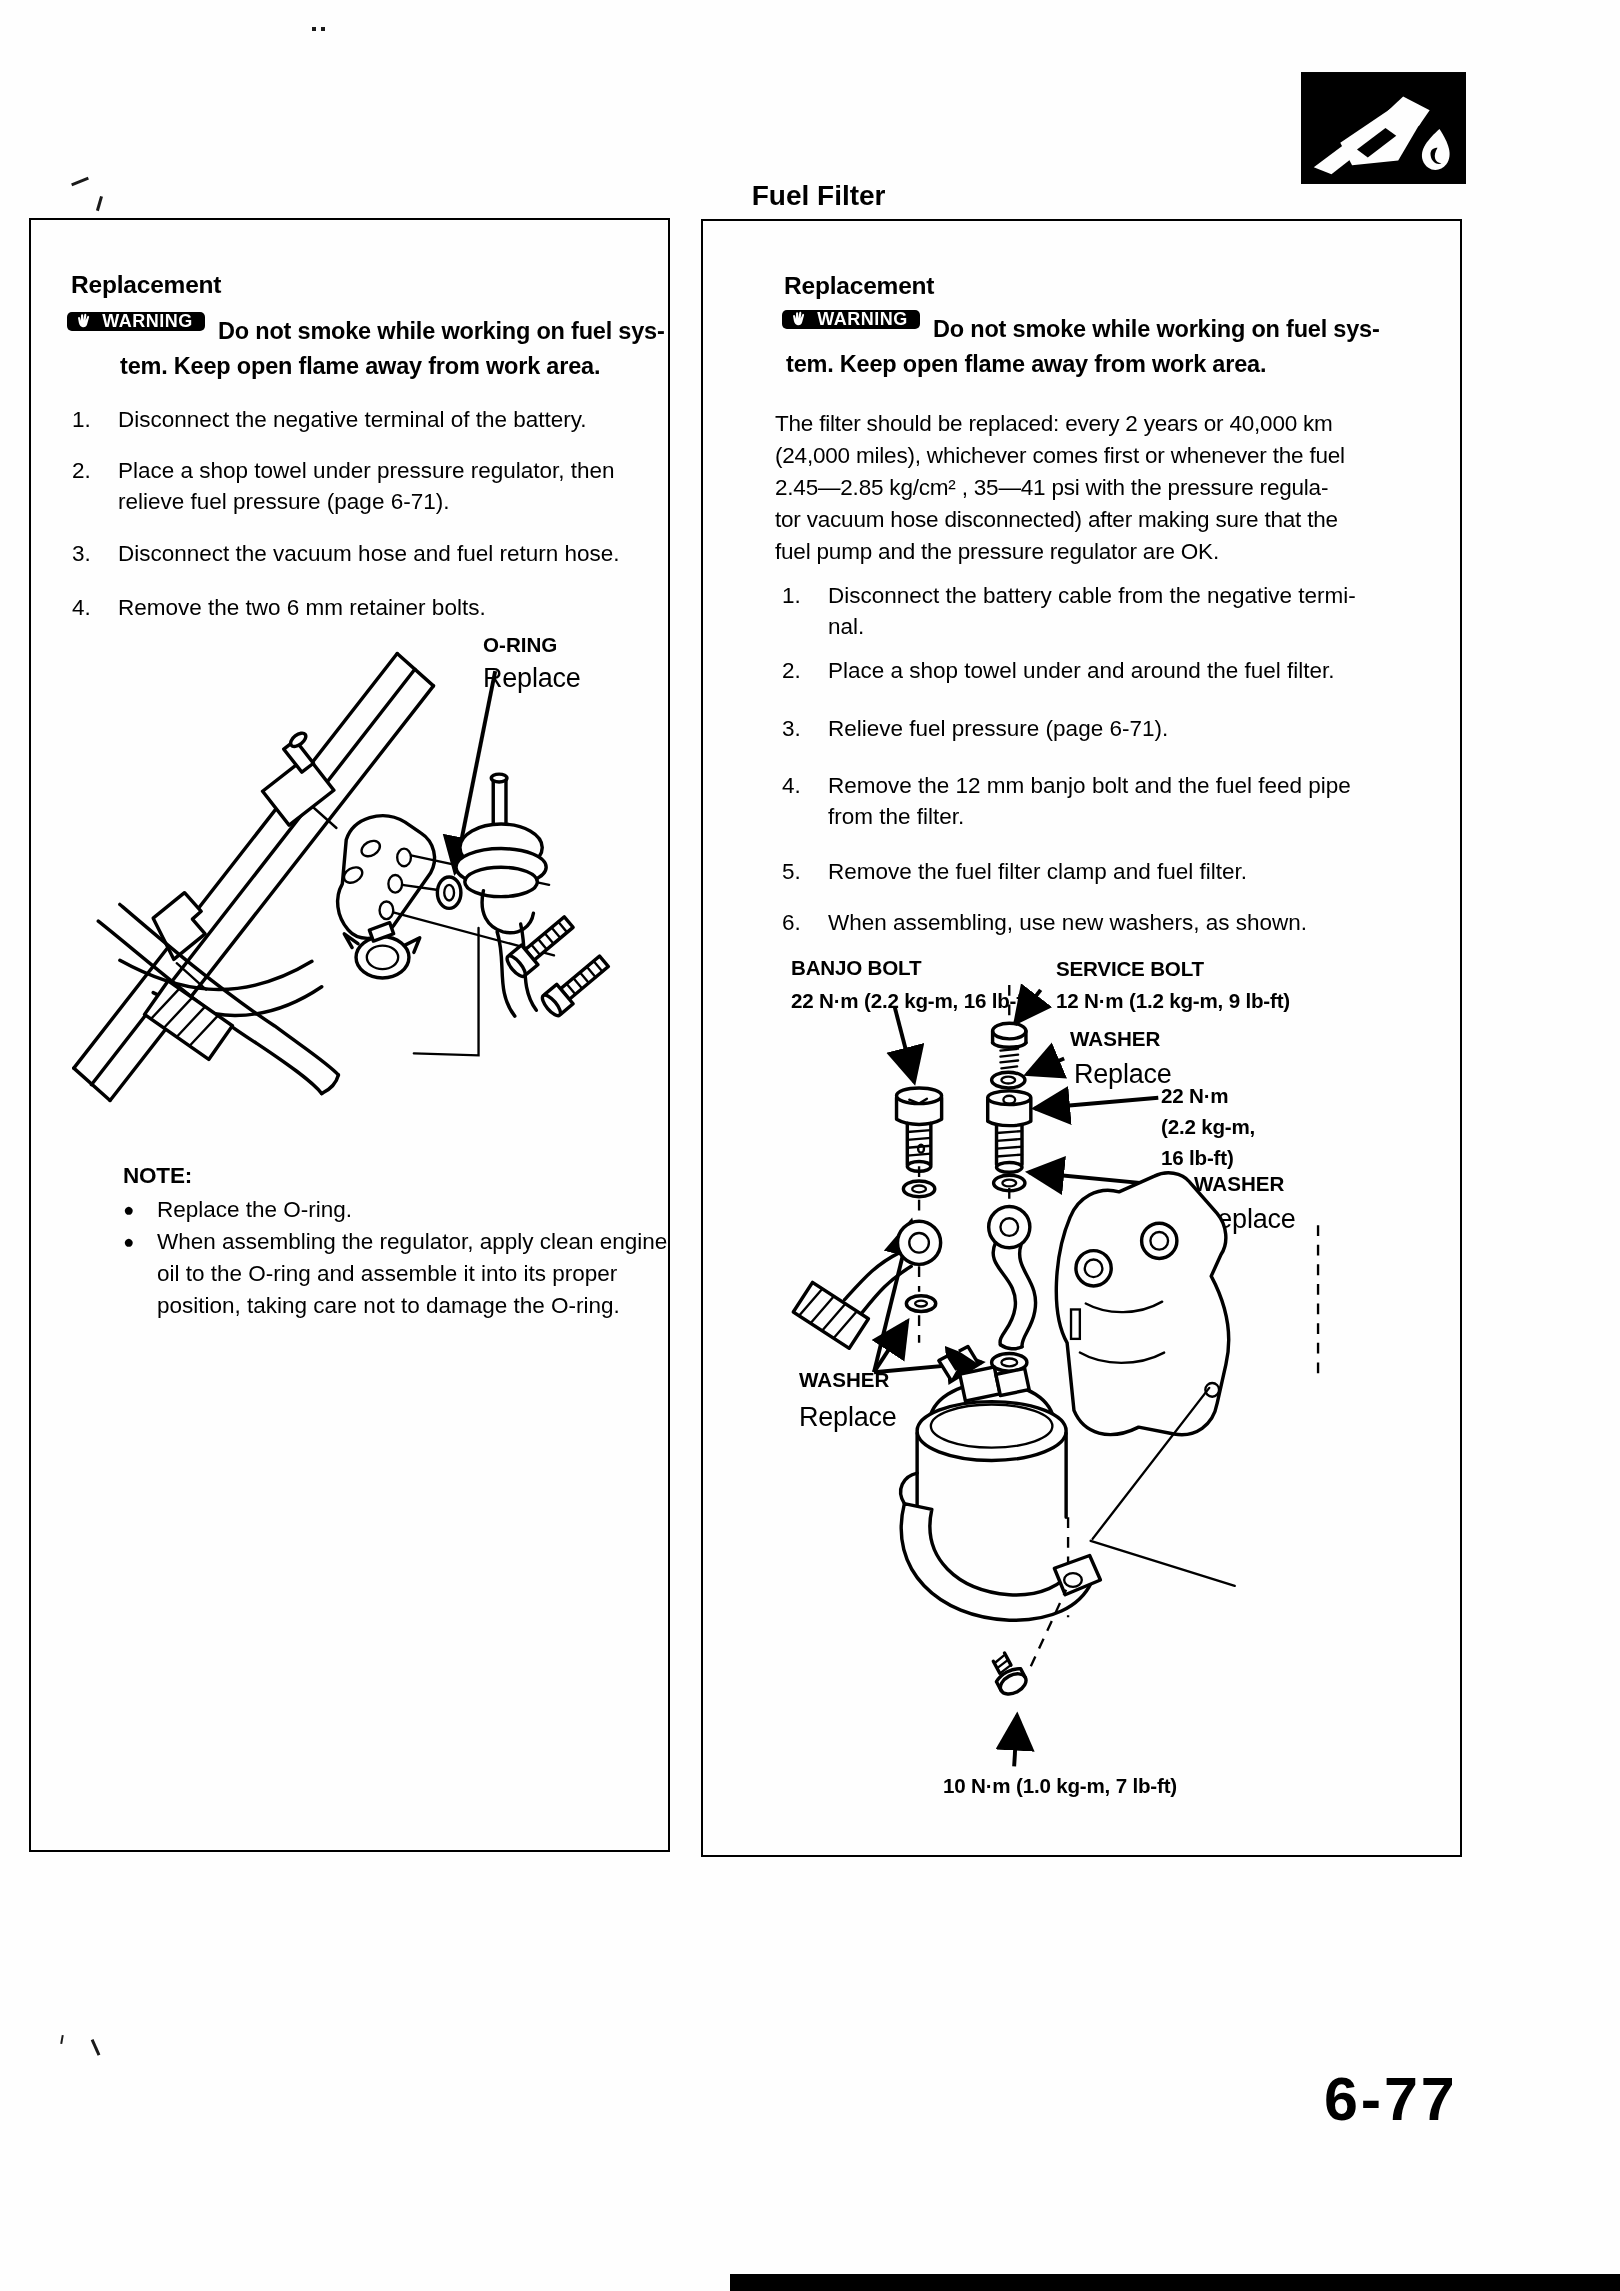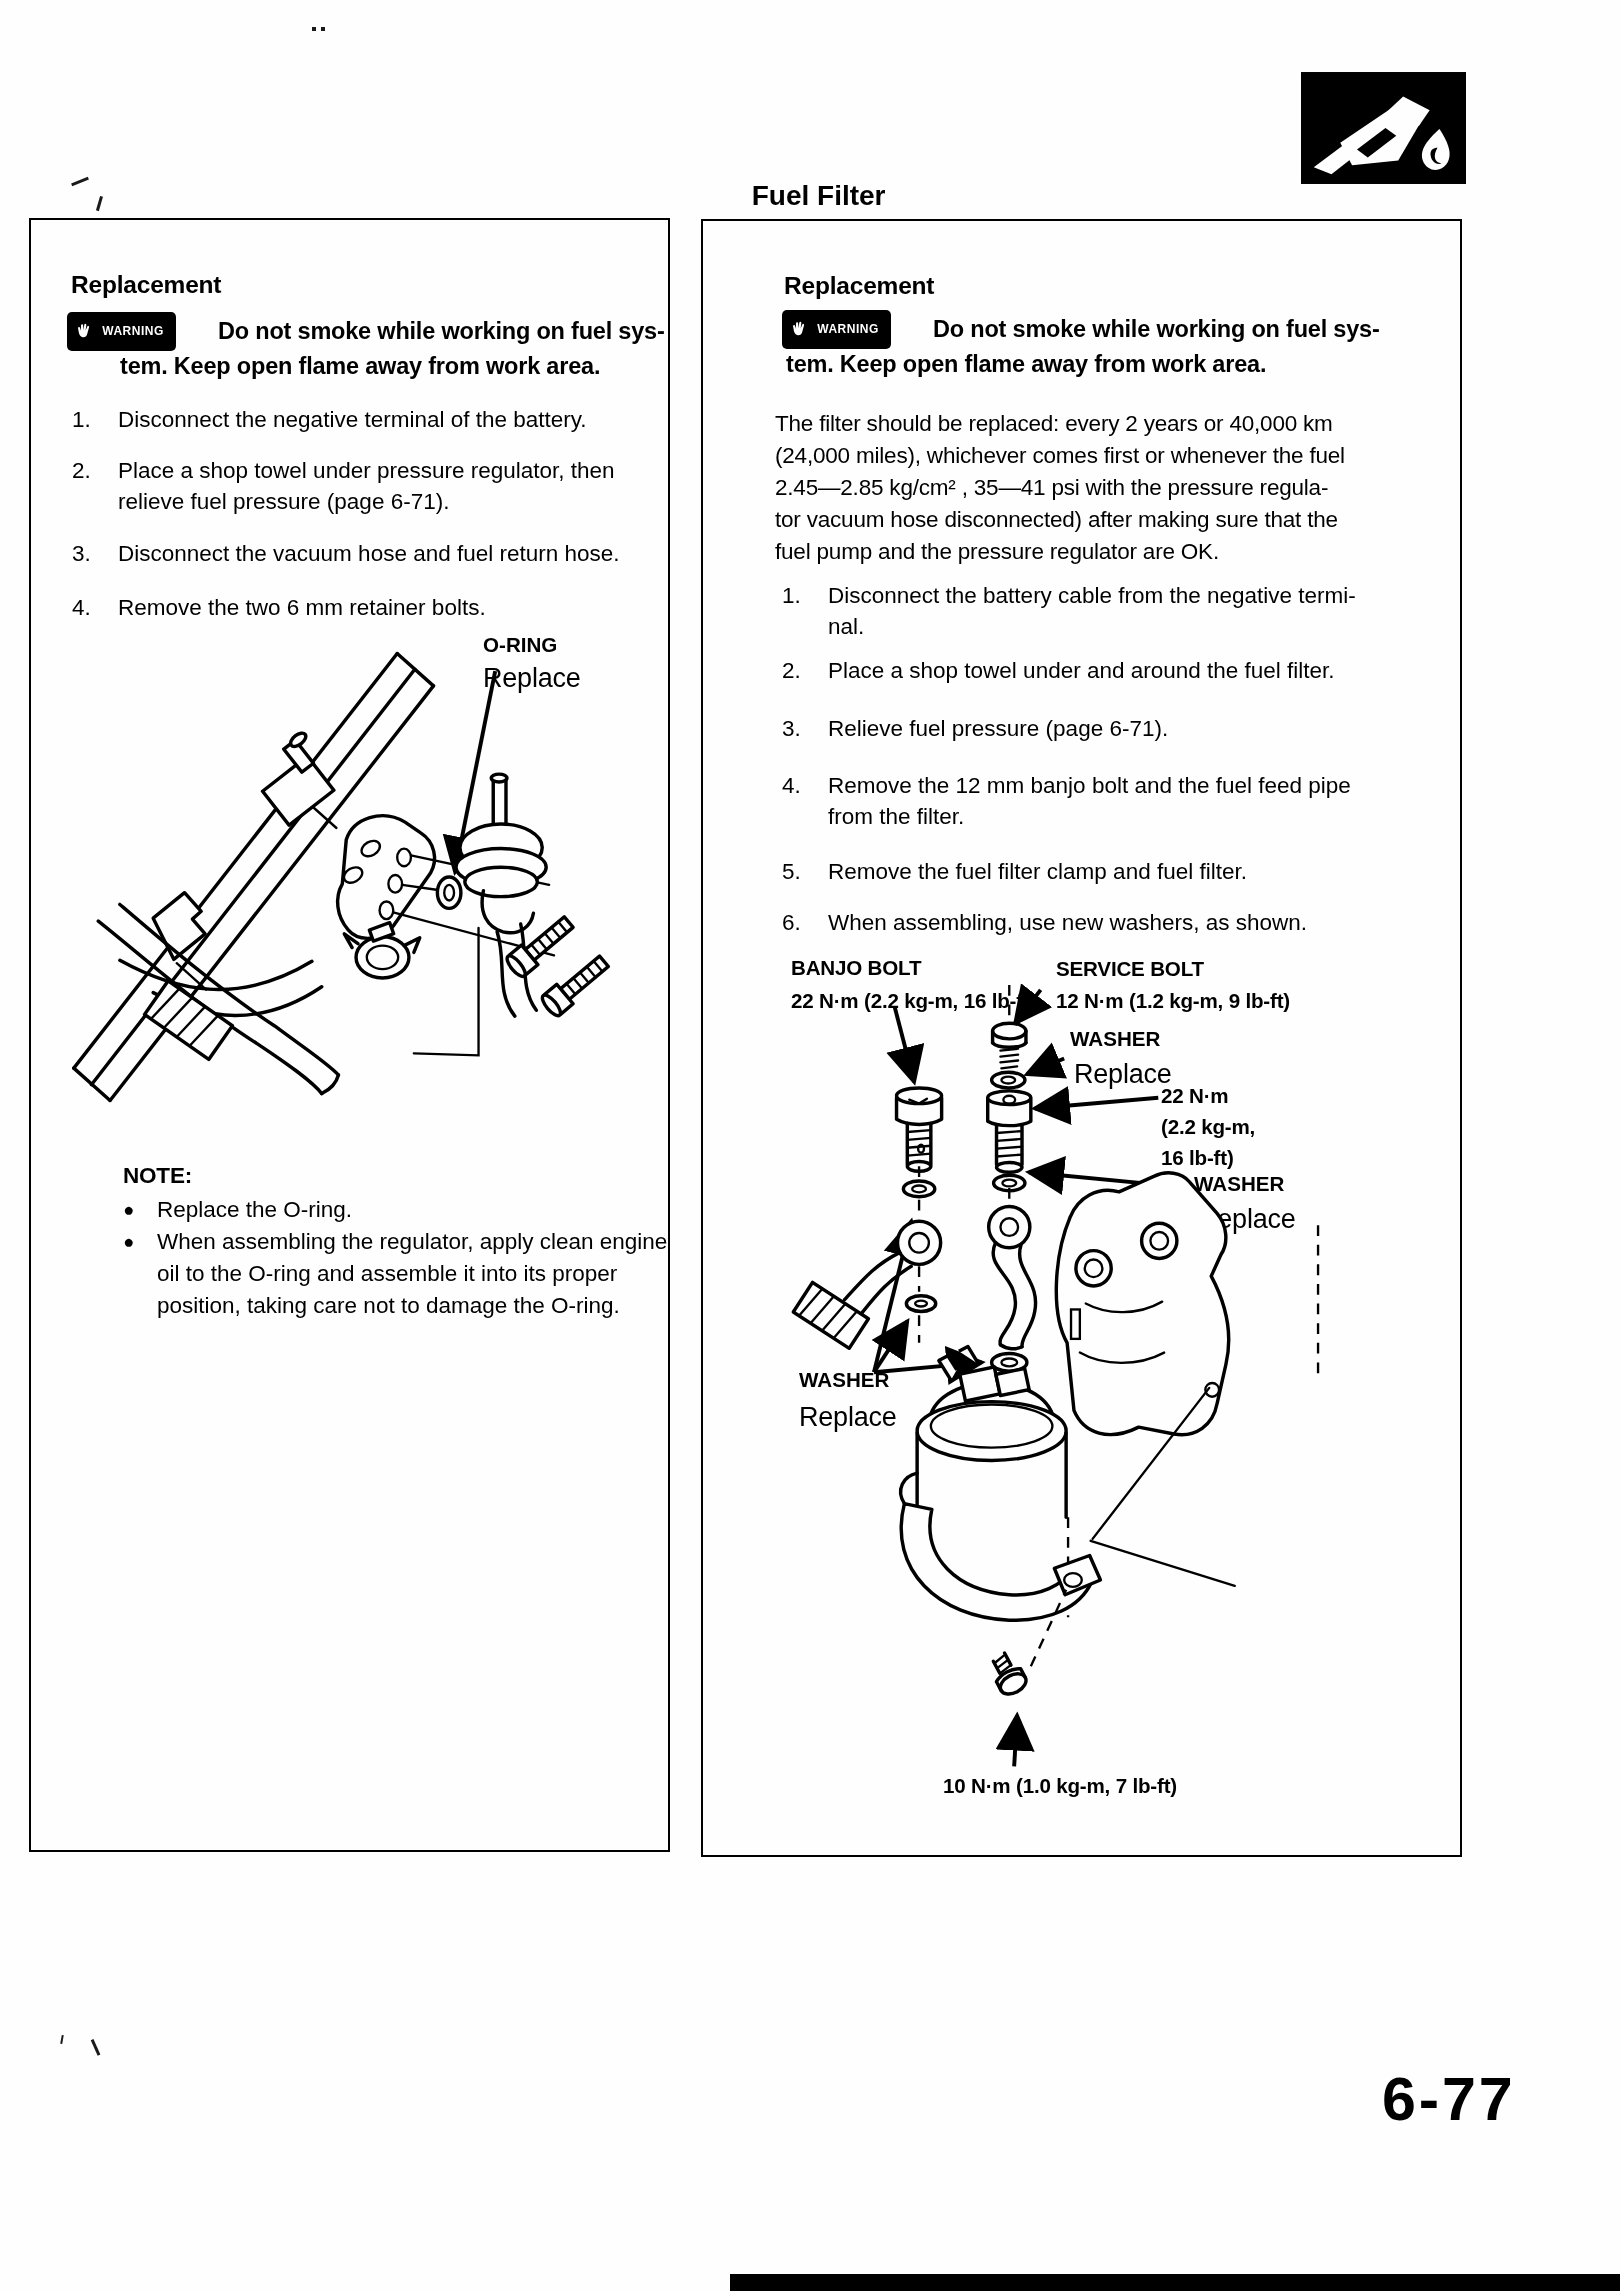--- a/index.html
+++ b/index.html
@@ -11,21 +11,21 @@
   .warn-line{font-size:23.5px;font-weight:bold;}
   .body23{font-size:22.5px;line-height:32px;}
   .box{position:absolute;border:2.9px solid #000;}
   .panel-title{position:absolute;background:#fefefe;font-size:28px;font-weight:bold;
                padding:0 13.7px;letter-spacing:0;}
   .step{position:absolute;display:flex;font-size:22.5px;line-height:31px;}
   .step .num{flex:none;width:46px;}
   .lines div{white-space:nowrap;}
   .wbadge{position:absolute;display:inline-flex;align-items:center;gap:6.9px;background:#000;
           color:#fff;border-radius:4.9px;padding:3.9px 11.8px 4.9px 8.8px;font-weight:bold;
-          font-size:12px;letter-spacing:0.5px;height:39px;box-sizing:border-box;}
+          font-size:18px;letter-spacing:0.5px;height:19px;box-sizing:border-box;}
   .bullet{position:absolute;display:flex;font-size:22.5px;line-height:32px;}
   .bullet .dot{flex:none;width:34px;font-size:18.6px;line-height:32px;}
   .dlabel{font-size:20.6px;font-weight:bold;letter-spacing:0;}
   .dsub{font-size:27px;}
   .torq{font-size:20.6px;font-weight:bold;line-height:31px;}
   .pagenum{position:absolute;font-size:61px;font-weight:bold;letter-spacing:2.9px;}
   .bar{position:absolute;background:#000;}
   .mark{position:absolute;background:#1a1a1a;}
   svg{position:absolute;overflow:visible;}
   svg .ln{fill:none;stroke:#000;stroke-width:3.5;stroke-linecap:round;stroke-linejoin:round;}
@@ -394,17 +394,17 @@
     <path class="dash" d="M262,750 L298,672"></path>
 
     <g transform="translate(244,768) rotate(-28)">
       <ellipse class="wfill" cx="0" cy="0" rx="14" ry="9"></ellipse>
       <path class="ln" d="M-14,0 L-14,-10 C-6,-15 6,-15 14,-10 L14,0"></path>
       <path class="thin" d="M-6,-16 L6,-18 M-6,-22 L6,-24 M-5,-28 L5,-30"></path>
       <path class="ln" d="M-7,-16 L-7,-30 M7,-18 L7,-32"></path>
     </g>
   </svg>
 
-  <div class="pagenum" style="left:1382px;top:2064px;">6-77</div>
+  <div class="pagenum" style="left:1324px;top:2064px;">6-77</div>
   <div class="bar" style="left:730px;top:2274px;width:890px;height:17.6px;"></div>
 
 </div>
 
 
 </body></html>

